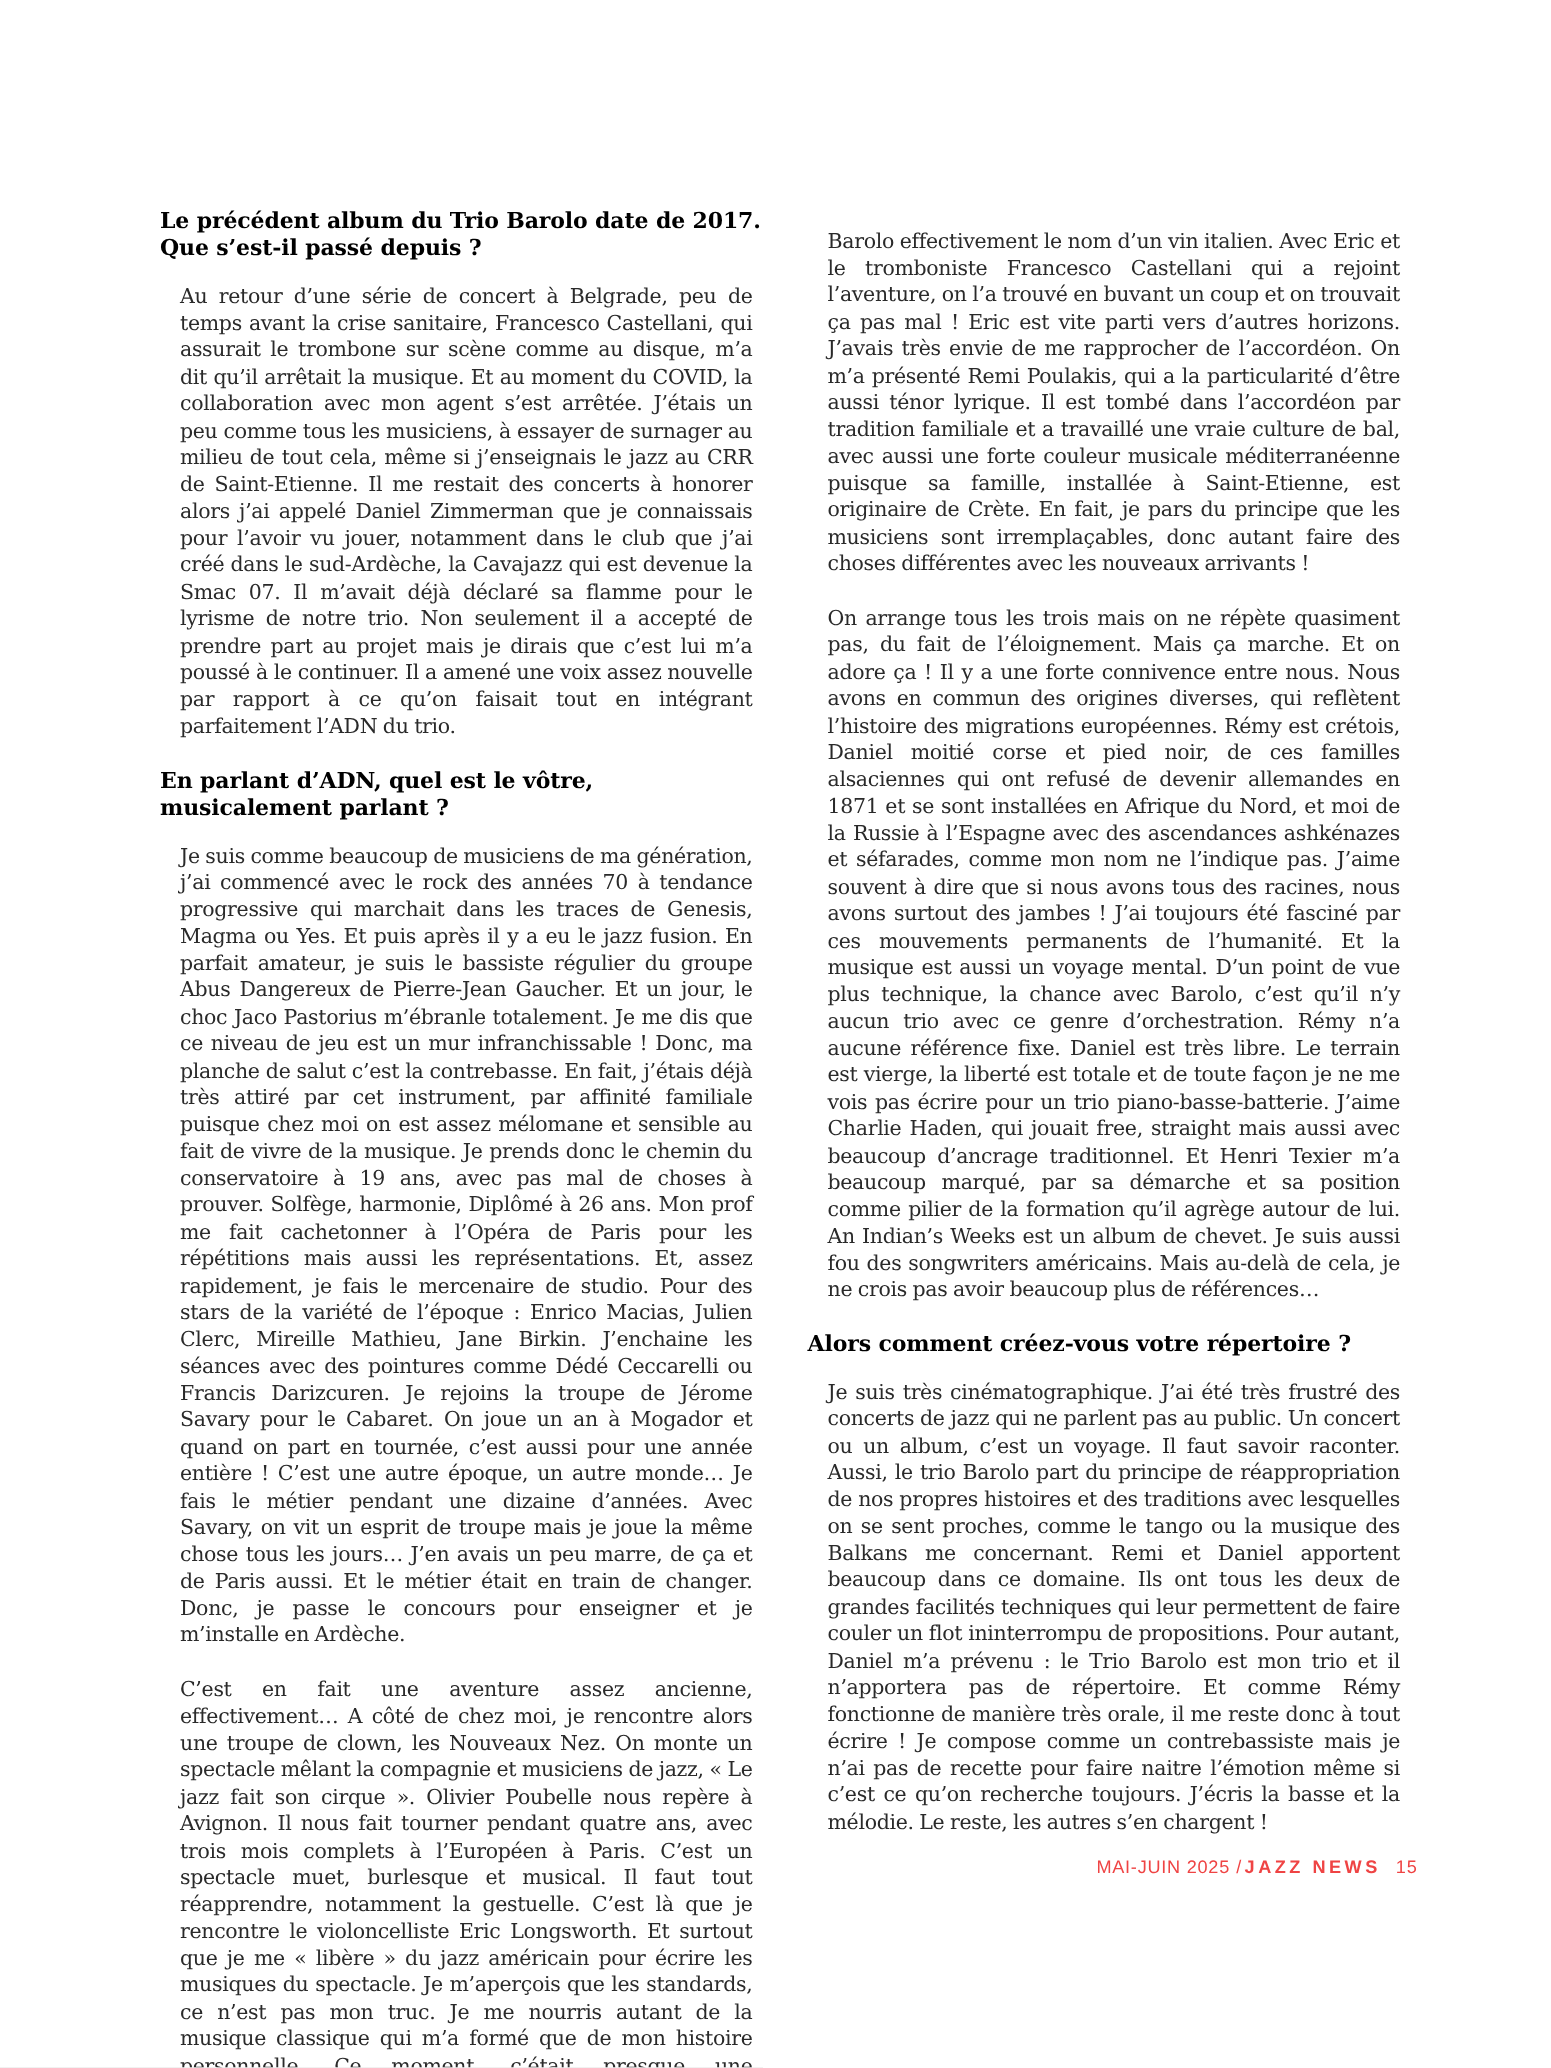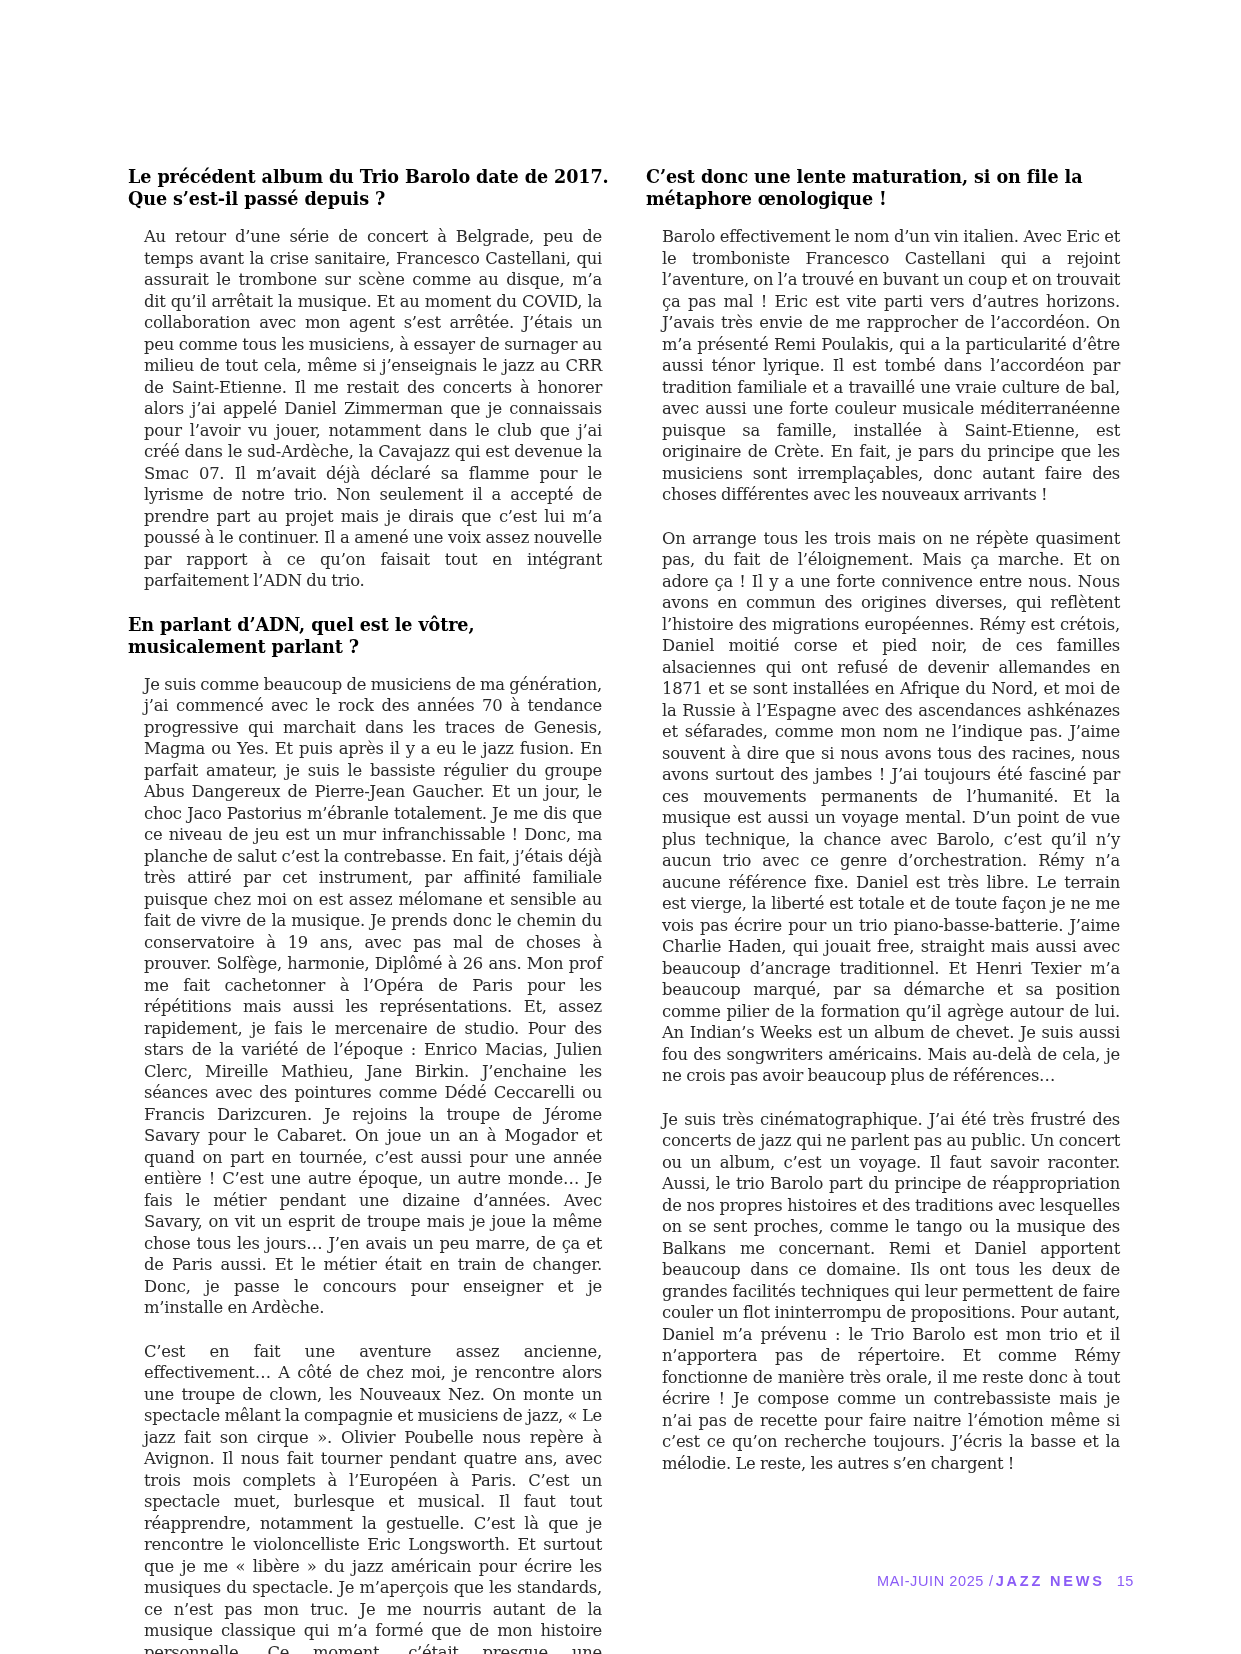--- a/index.html
+++ b/index.html
@@ -46,26 +46,26 @@
     font-size: 16.4px;
     line-height: 21.5px;
     text-align: justify;
     letter-spacing: -0.25px;
     word-spacing: -0.5px;
     hyphens: auto;
     -webkit-hyphens: auto;
   }
   .footer {
     position: absolute;
-    top: 1572px;
+    top: 1485px;
     right: 107px;
     font-family: "Liberation Sans", sans-serif;
     font-size: 14.5px;
     line-height: 18px;
-    color: #8b5cf6;
+    color: #ef4444;
     letter-spacing: 0.6px;
     white-space: nowrap;
   }
   .footer .slash {
     margin: 0 2px 0 5px;
   }
   .footer .mag {
     font-weight: bold;
     letter-spacing: 2.8px;
   }
@@ -89,27 +89,27 @@
         <h2 class="q">En parlant d’ADN, quel est le vôtre, musicalement parlant ?</h2>
         <p class="a">Je suis comme beaucoup de musiciens de ma génération, j’ai commencé avec le rock des années 70 à tendance progressive qui marchait dans les traces de Genesis, Magma ou Yes. Et puis après il y a eu le jazz fusion. En parfait amateur, je suis le bassiste régulier du groupe Abus Dangereux de Pierre-Jean Gaucher. Et un jour, le choc Jaco Pastorius m’ébranle totalement. Je me dis que ce niveau de jeu est un mur infranchissable ! Donc, ma planche de salut c’est la contrebasse. En fait, j’étais déjà très attiré par cet instrument, par affinité familiale puisque chez moi on est assez mélomane et sensible au fait de vivre de la musique. Je prends donc le chemin du conservatoire à 19 ans, avec pas mal de choses à prouver. Solfège, harmonie, Diplômé à 26 ans. Mon prof me fait cachetonner à l’Opéra de Paris pour les répétitions mais aussi les représentations. Et, assez rapidement, je fais le mercenaire de studio. Pour des stars de la variété de l’époque : Enrico Macias, Julien Clerc, Mireille Mathieu, Jane Birkin. J’enchaine les séances avec des pointures comme Dédé Ceccarelli ou Francis Darizcuren. Je rejoins la troupe de Jérome Savary pour le Cabaret. On joue un an à Mogador et quand on part en tournée, c’est aussi pour une année entière ! C’est une autre époque, un autre monde… Je fais le métier pendant une dizaine d’années. Avec Savary, on vit un esprit de troupe mais je joue la même chose tous les jours… J’en avais un peu marre, de ça et de Paris aussi. Et le métier était en train de changer. Donc, je passe le concours pour enseigner et je m’installe en Ardèche.</p>
       </article>
       <article class="qa">
         <p class="a">C’est en fait une aventure assez ancienne, effectivement… A côté de chez moi, je rencontre alors une troupe de clown, les Nouveaux Nez. On monte un spectacle mêlant la compagnie et musiciens de jazz, « Le jazz fait son cirque ». Olivier Poubelle nous repère à Avignon. Il nous fait tourner pendant quatre ans, avec trois mois complets à l’Européen à Paris. C’est un spectacle muet, burlesque et musical. Il faut tout réapprendre, notamment la gestuelle. C’est là que je rencontre le violoncelliste Eric Longsworth. Et surtout que je me « libère » du jazz américain pour écrire les musiques du spectacle. Je m’aperçois que les standards, ce n’est pas mon truc. Je me nourris autant de la musique classique qui m’a formé que de mon histoire personnelle. Ce moment, c’était presque une psychanalyse, surtout à un moment où je découvre des éléments cachés de mon histoire familiale. Avishai Cohen devient une inspiration pour moi parce qu’il est allé chercher sa propre culture en renouvelant l’esthétique du trio.</p>
       </article>
     </section>
 
     <section class="col">
       <article class="qa">
-        <h2 class="q">C’est donc une lente maturation, si on file la métaphore œnologique !</h2>
         <p class="a">Barolo effectivement le nom d’un vin italien. Avec Eric et le tromboniste Francesco Castellani qui a rejoint l’aventure, on l’a trouvé en buvant un coup et on trouvait ça pas mal ! Eric est vite parti vers d’autres horizons. J’avais très envie de me rapprocher de l’accordéon. On m’a présenté Remi Poulakis, qui a la particularité d’être aussi ténor lyrique. Il est tombé dans l’accordéon par tradition familiale et a travaillé une vraie culture de bal, avec aussi une forte couleur musicale méditerranéenne puisque sa famille, installée à Saint-Etienne, est originaire de Crète. En fait, je pars du principe que les musiciens sont irremplaçables, donc autant faire des choses différentes avec les nouveaux arrivants !</p>
       </article>
       <article class="qa">
         <p class="a">On arrange tous les trois mais on ne répète quasiment pas, du fait de l’éloignement. Mais ça marche. Et on adore ça ! Il y a une forte connivence entre nous. Nous avons en commun des origines diverses, qui reflètent l’histoire des migrations européennes. Rémy est crétois, Daniel moitié corse et pied noir, de ces familles alsaciennes qui ont refusé de devenir allemandes en 1871 et se sont installées en Afrique du Nord, et moi de la Russie à l’Espagne avec des ascendances ashkénazes et séfarades, comme mon nom ne l’indique pas. J’aime souvent à dire que si nous avons tous des racines, nous avons surtout des jambes ! J’ai toujours été fasciné par ces mouvements permanents de l’humanité. Et la musique est aussi un voyage mental. D’un point de vue plus technique, la chance avec Barolo, c’est qu’il n’y aucun trio avec ce genre d’orchestration. Rémy n’a aucune référence fixe. Daniel est très libre. Le terrain est vierge, la liberté est totale et de toute façon je ne me vois pas écrire pour un trio piano-basse-batterie. J’aime Charlie Haden, qui jouait free, straight mais aussi avec beaucoup d’ancrage traditionnel. Et Henri Texier m’a beaucoup marqué, par sa démarche et sa position comme pilier de la formation qu’il agrège autour de lui. An Indian’s Weeks est un album de chevet. Je suis aussi fou des songwriters américains. Mais au-delà de cela, je ne crois pas avoir beaucoup plus de références…</p>
       </article>
       <article class="qa">
+        <h2 class="q">Alors comment créez-vous votre répertoire ?</h2>
         <p class="a">Je suis très cinématographique. J’ai été très frustré des concerts de jazz qui ne parlent pas au public. Un concert ou un album, c’est un voyage. Il faut savoir raconter. Aussi, le trio Barolo part du principe de réappropriation de nos propres histoires et des traditions avec lesquelles on se sent proches, comme le tango ou la musique des Balkans me concernant. Remi et Daniel apportent beaucoup dans ce domaine. Ils ont tous les deux de grandes facilités techniques qui leur permettent de faire couler un flot ininterrompu de propositions. Pour autant, Daniel m’a prévenu : le Trio Barolo est mon trio et il n’apportera pas de répertoire. Et comme Rémy fonctionne de manière très orale, il me reste donc à tout écrire ! Je compose comme un contrebassiste mais je n’ai pas de recette pour faire naitre l’émotion même si c’est ce qu’on recherche toujours. J’écris la basse et la mélodie. Le reste, les autres s’en chargent !</p>
       </article>
     </section>
 
   </main>
 
   <footer class="footer">
     <span>MAI-JUIN 2025</span><span class="slash">/</span><span class="mag">JAZZ NEWS</span><span class="pagenum">15</span>
   </footer>
 

